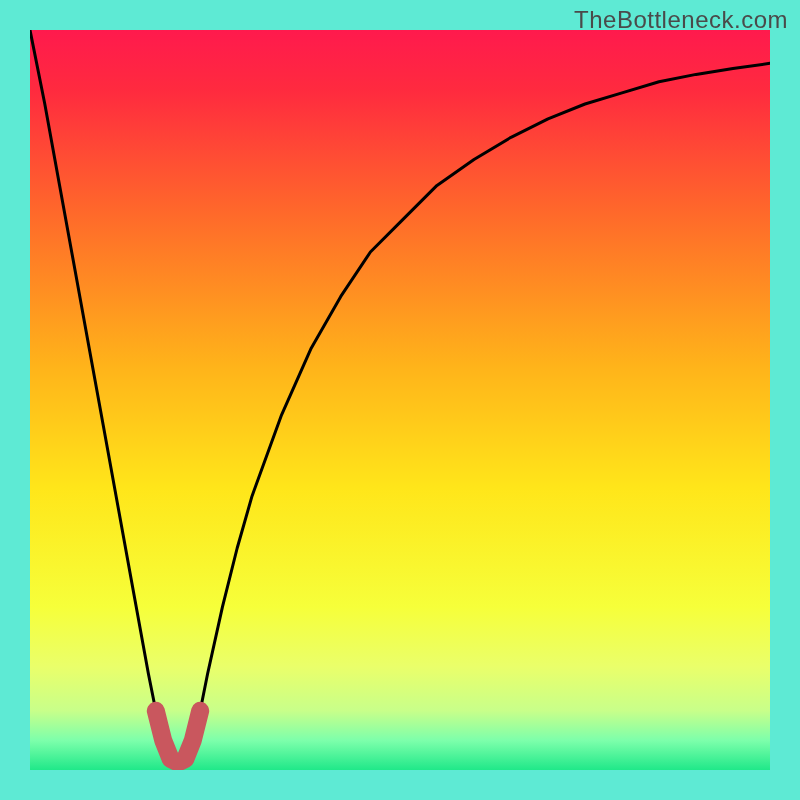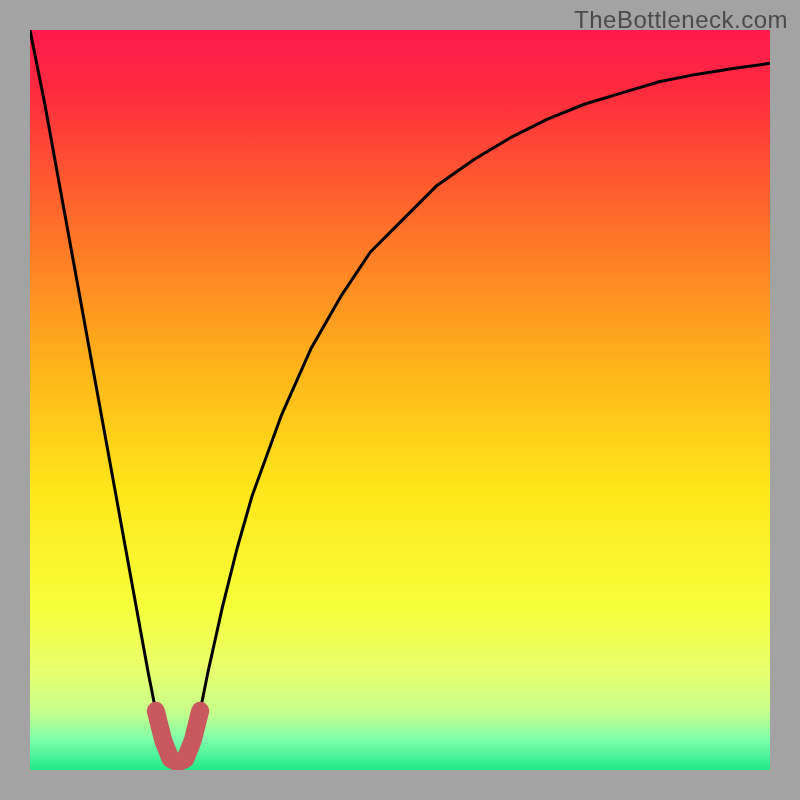--- a/index.html
+++ b/index.html
@@ -7,21 +7,21 @@
     padding: 0;
     width: 800px;
     height: 800px;
     overflow: hidden;
     background: #000;
     font-family: Arial, Helvetica, sans-serif;
   }
   .frame {
     position: absolute;
     inset: 0;
-    background: #a3a3a3;
+    background: #5eead4;
   }
   .plot {
     position: absolute;
     left: 30px;
     top: 30px;
     width: 740px;
     height: 740px;
   }
   .watermark {
     position: absolute;

